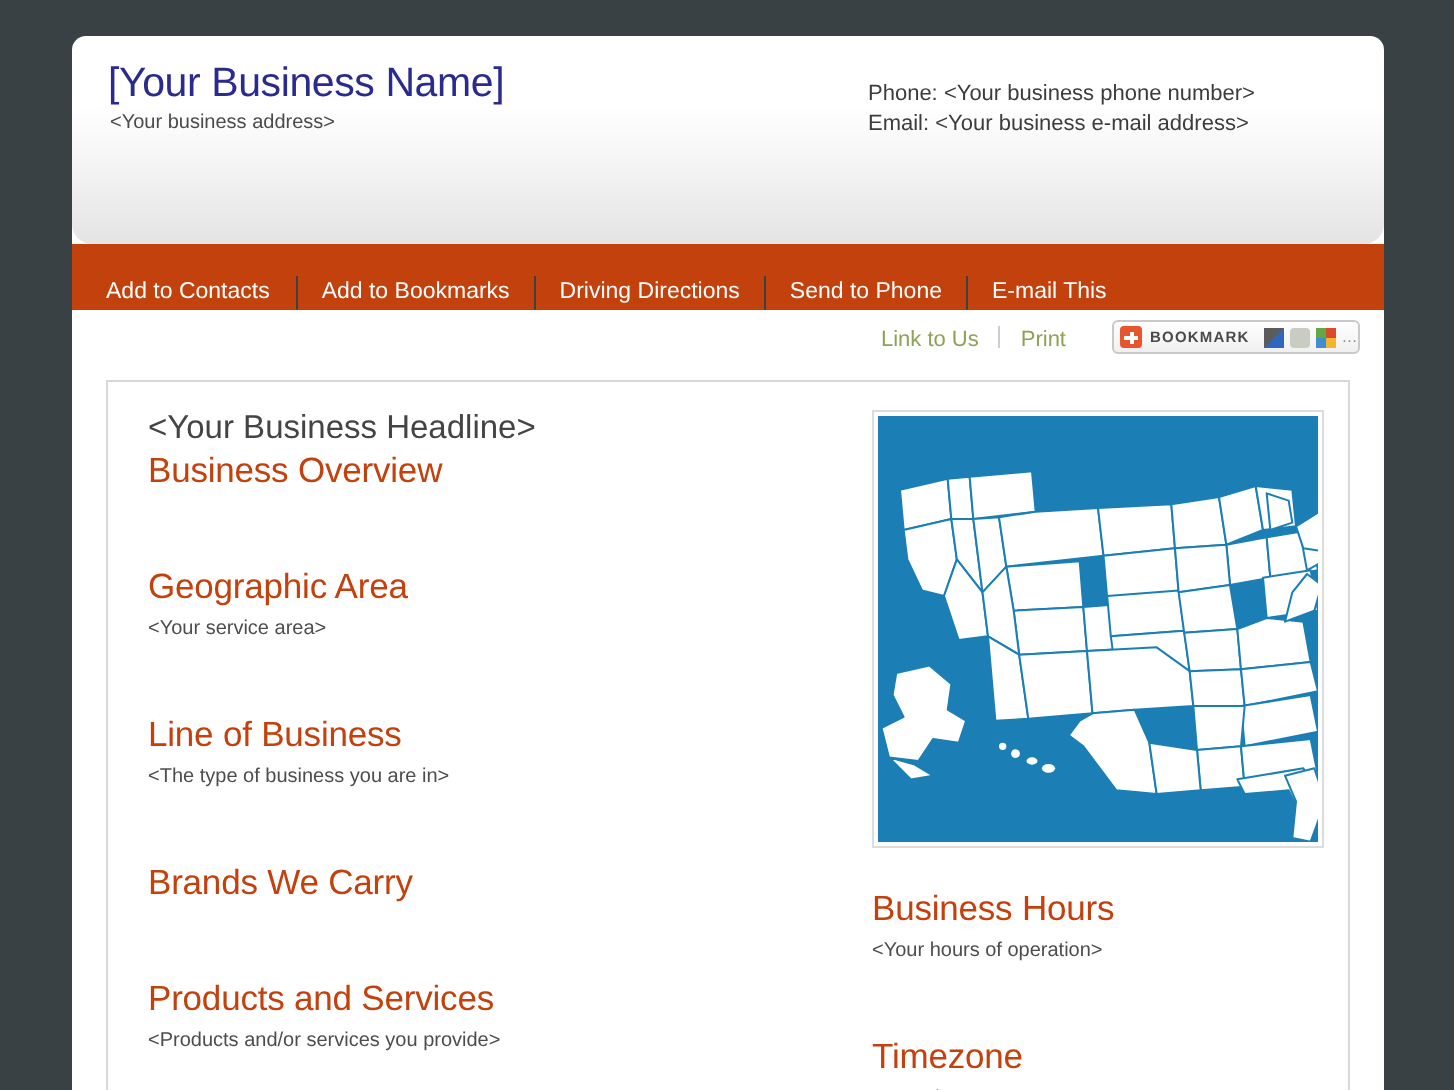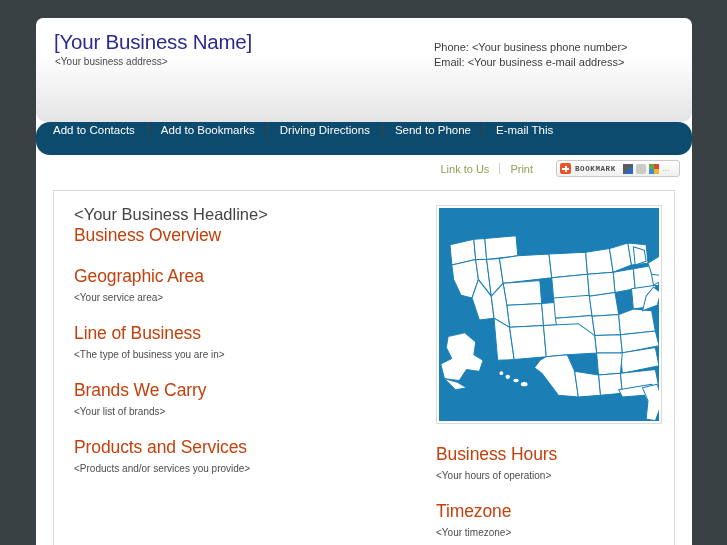--- a/index.html
+++ b/index.html
@@ -63,25 +63,24 @@
     line-height: 15.2px;
   }
   .contact .weblink {
     color: #7d9b3e;
     text-decoration: none;
   }
 
   
   .navbar {
     height: 33px;
-    background: #0c4a6e;
+    background: #c2410c;
     display: flex;
-    align-items: flex-start;
+    align-items: flex-end;
     padding-left: 17px;
-    border-radius: 14px;
   }
   .navbar a {
     color: #ffffff;
     font-size: 11.5px;
     text-decoration: none;
     padding: 0 12px;
     line-height: 17px;
     border-left: 1px solid #404040;
     white-space: nowrap;
   }
@@ -136,21 +135,21 @@
     flex: none;
   }
   .bm-plus::before, .bm-plus::after {
     content: "";
     position: absolute;
     background: #ffffff;
   }
   .bm-plus::before { left: 2px; top: 5px; width: 7px; height: 2px; }
   .bm-plus::after  { left: 4.5px; top: 2.5px; width: 2px; height: 6px; }
   .bm-label {
-    font-family: Liberation Mono, monospace;
+    font-family: Liberation Sans, sans-serif;
     font-size: 7.5px;
     font-weight: bold;
     color: #4a4a4a;
     letter-spacing: 0.6px;
     margin-left: 4px;
     white-space: nowrap;
   }
   .bm-icons { display: flex; align-items: center; gap: 3px; margin-left: 7px; }
   .bm-ic { width: 10px; height: 10px; flex: none; }
   .bm-ic1 { background: linear-gradient(135deg,#5b5b5b 50%, #2e66c0 50%); }
@@ -188,21 +187,21 @@
     white-space: nowrap;
   }
   h2.sec {
     font-size: 17.5px;
     color: #c2410c;
     font-weight: normal;
     margin: 0;
     letter-spacing: -0.1px;
     white-space: nowrap;
   }
-  h2.sec.sp { margin-top: 20px; }
+  h2.sec.sp { margin-top: 37px; }
   p.body {
     font-size: 10px;
     color: #4d4d4d;
     margin: 5px 0 0 0;
     white-space: nowrap;
   }
 
   
   .map-frame {
     width: 226px;
@@ -275,21 +274,20 @@
 
         <h2 class="sec">Business Overview</h2>
 
         <h2 class="sec sp">Geographic Area</h2>
         <p class="body">&lt;Your service area&gt;</p>
 
         <h2 class="sec sp">Line of Business</h2>
         <p class="body">&lt;The type of business you are in&gt;</p>
 
         <h2 class="sec sp">Brands We Carry</h2>
-        <p class="body">&lt;Your list of brands&gt;</p>
 
         <h2 class="sec sp">Products and Services</h2>
         <p class="body">&lt;Products and/or services you provide&gt;</p>
       </div>
 
       <div class="col-right">
         <div class="map-frame">
           <div class="map-box">
             <svg viewBox="0 0 240 232" xmlns="http://www.w3.org/2000/svg" aria-hidden="true">
               <g fill="#ffffff" stroke="#1b7fb5" stroke-width="1.1" stroke-linejoin="round">

